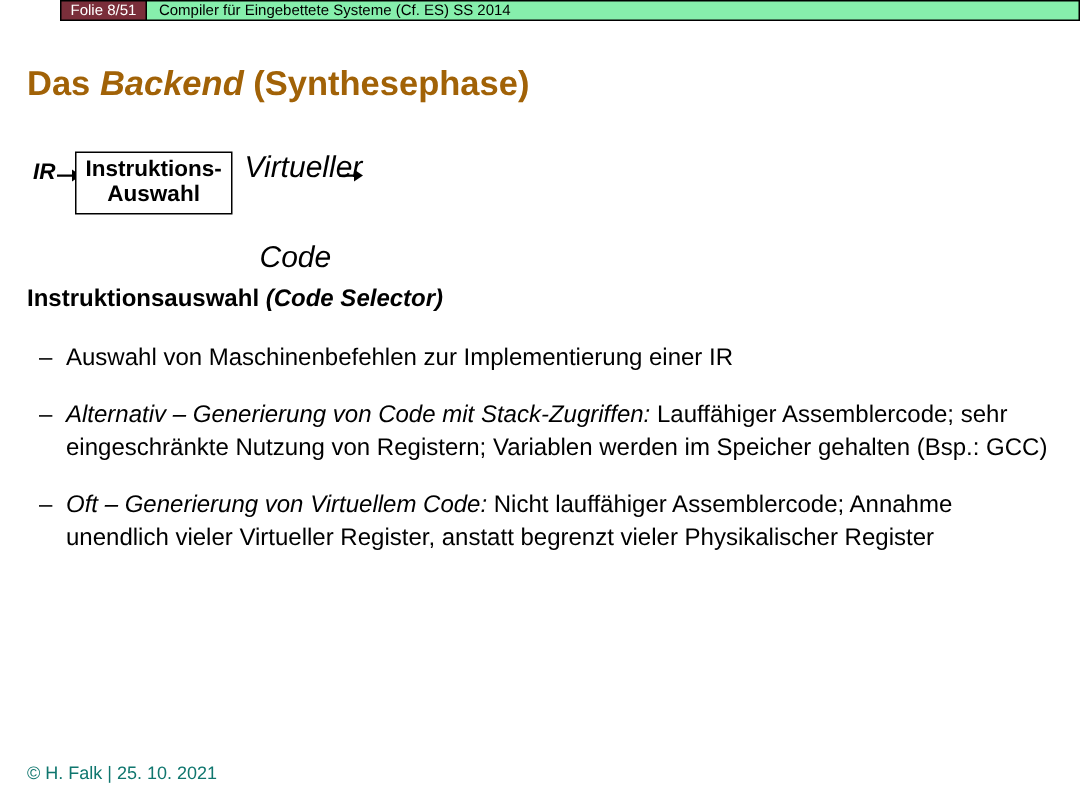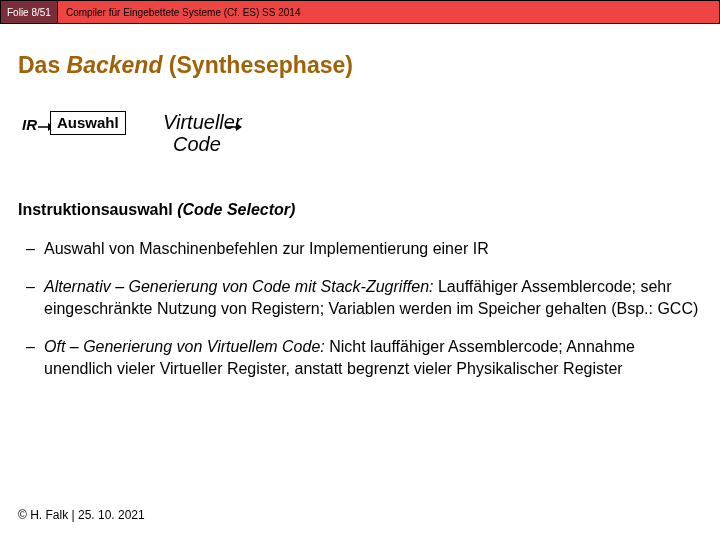--- a/index.html
+++ b/index.html
@@ -6,34 +6,35 @@
   body {
     width: 720px;
     height: 540px;
     background: #ffffff;
     font-family: Arial, Helvetica, sans-serif;
     position: relative;
     overflow: hidden;
   }
   .header {
     display: flex;
-    height: 24px;
+    height: 14px;
     font-size: 10px;
+    padding-left: 40px;
   }
   .page-num {
     background: #7a2e3a;
     color: #ffffff;
     padding: 2px 6px;
     display: flex;
     align-items: center;
     border: 1px solid #000;
     min-width: 52px;
   }
   .course-title {
-    background: #ef4444;
+    background: #86efac;
     color: #000;
     padding: 2px 8px;
     display: flex;
     align-items: center;
     border: 1px solid #000;
     border-left: none;
     flex: 1;
   }
   .main-title {
     font-size: 23px;
@@ -74,21 +75,21 @@
   }
   .vcode {
     position: absolute;
     left: 145px;
     top: 0;
     font-size: 20px;
     font-style: italic;
     text-align: left;
     line-height: 1.1;
   }
-  .vcode .line2 { padding-left: 10px; }
+  .vcode .line2 { padding-left: 10px; margin-top: 38px; }
   .content {
     margin: 40px 18px 0 18px;
     font-size: 16px;
     line-height: 1.35;
   }
   .content .heading {
     font-weight: bold;
   }
   .content .heading .em { font-style: italic; }
   .content ul {
@@ -108,21 +109,21 @@
   }
   .content .em { font-style: italic; }
   .footer {
     position: absolute;
     bottom: 18px;
     left: 18px;
     right: 18px;
     display: flex;
     justify-content: space-between;
     font-size: 12px;
-    color: #000000;
+    color: #0f766e;
   }
   .footer .right { position: absolute; left: 260px; }
 </style>
 </head>
 <body>
 
 <div class="header">
   <div class="page-num">Folie 8/51</div>
   <div class="course-title">Compiler für Eingebettete Systeme (Cf. ES) SS 2014</div>
 </div>
@@ -133,20 +134,21 @@
 
 <div class="diagram">
   <span class="ir-label">IR</span>
   <span class="arrow" style="left:20px; top:10px;">
     <svg width="16" height="12">
         <line x1="0" y1="6" x2="10" y2="6" stroke="#000" stroke-width="1.5"></line>
         <polygon points="10,2 16,6 10,10" fill="#000"></polygon>
       </svg>
   </span>
   <div class="box">
+    <div>Instruktions-</div>
     <div>Auswahl</div>
   </div>
   <div class="vcode">
     <div>Virtueller</div>
     <div class="line2">Code</div>
   </div>
   <span class="arrow" style="left:208px; top:10px;">
     <svg width="16" height="12">
         <line x1="0" y1="6" x2="10" y2="6" stroke="#000" stroke-width="1.5"></line>
         <polygon points="10,2 16,6 10,10" fill="#000"></polygon>

